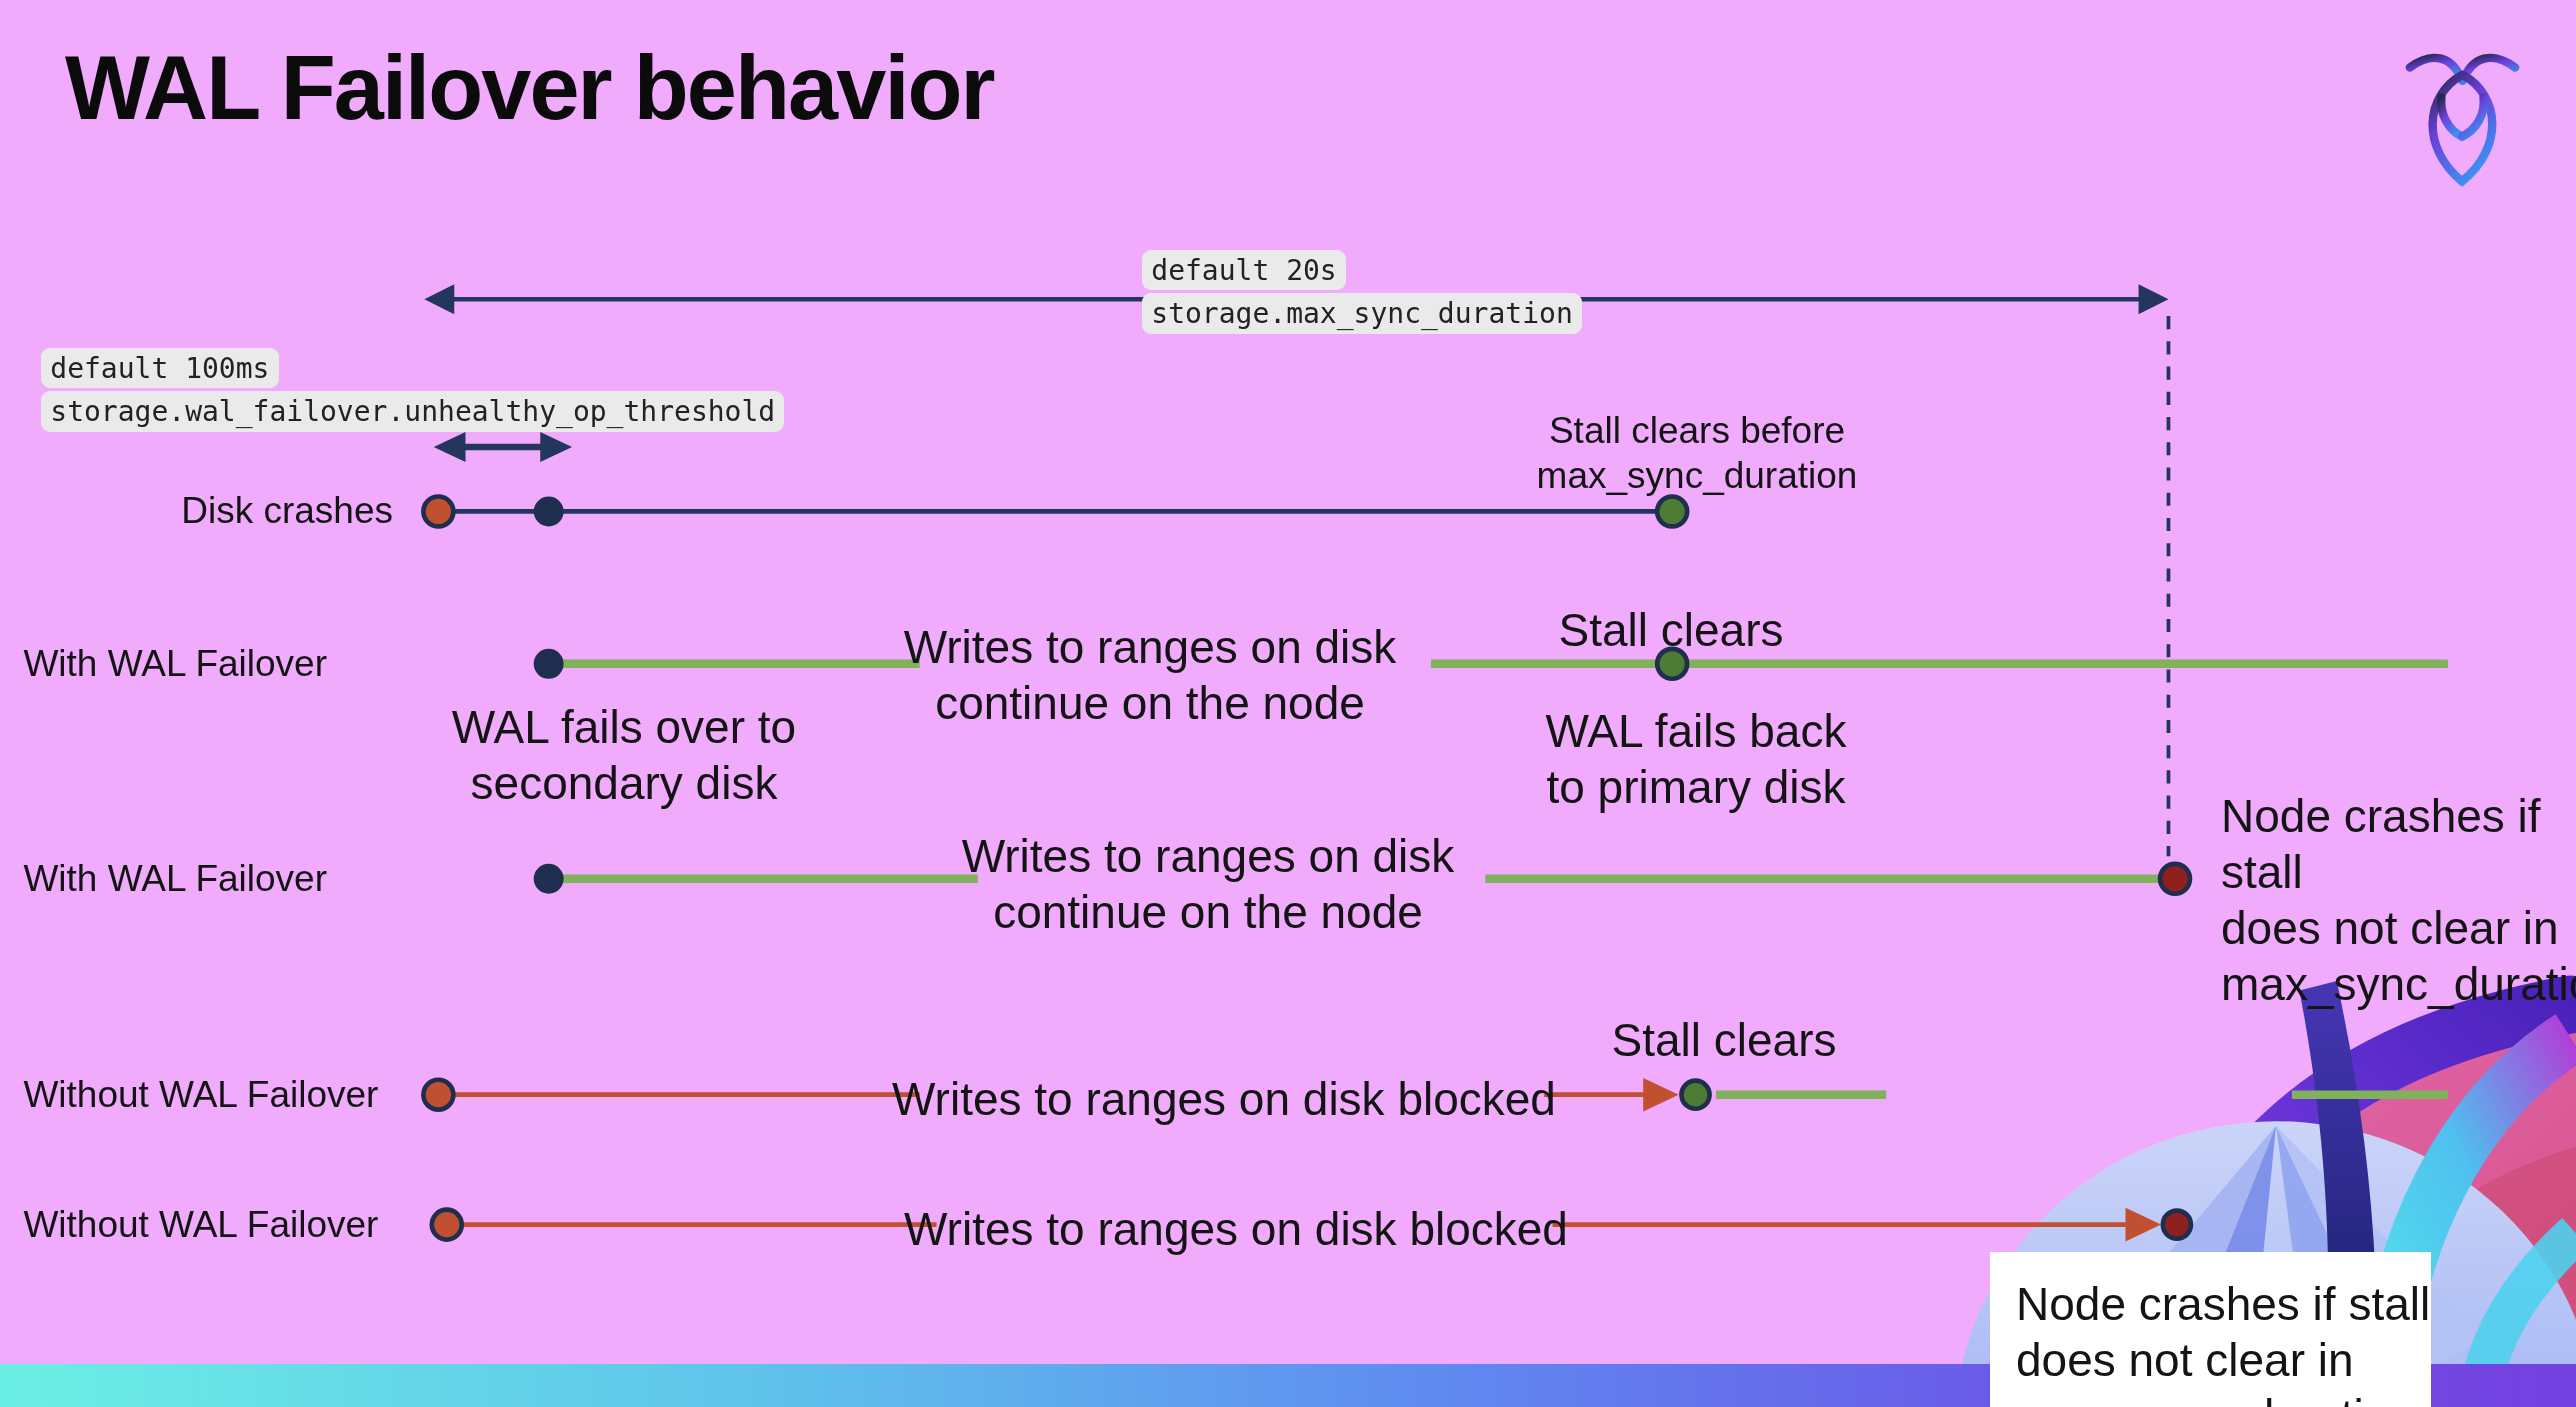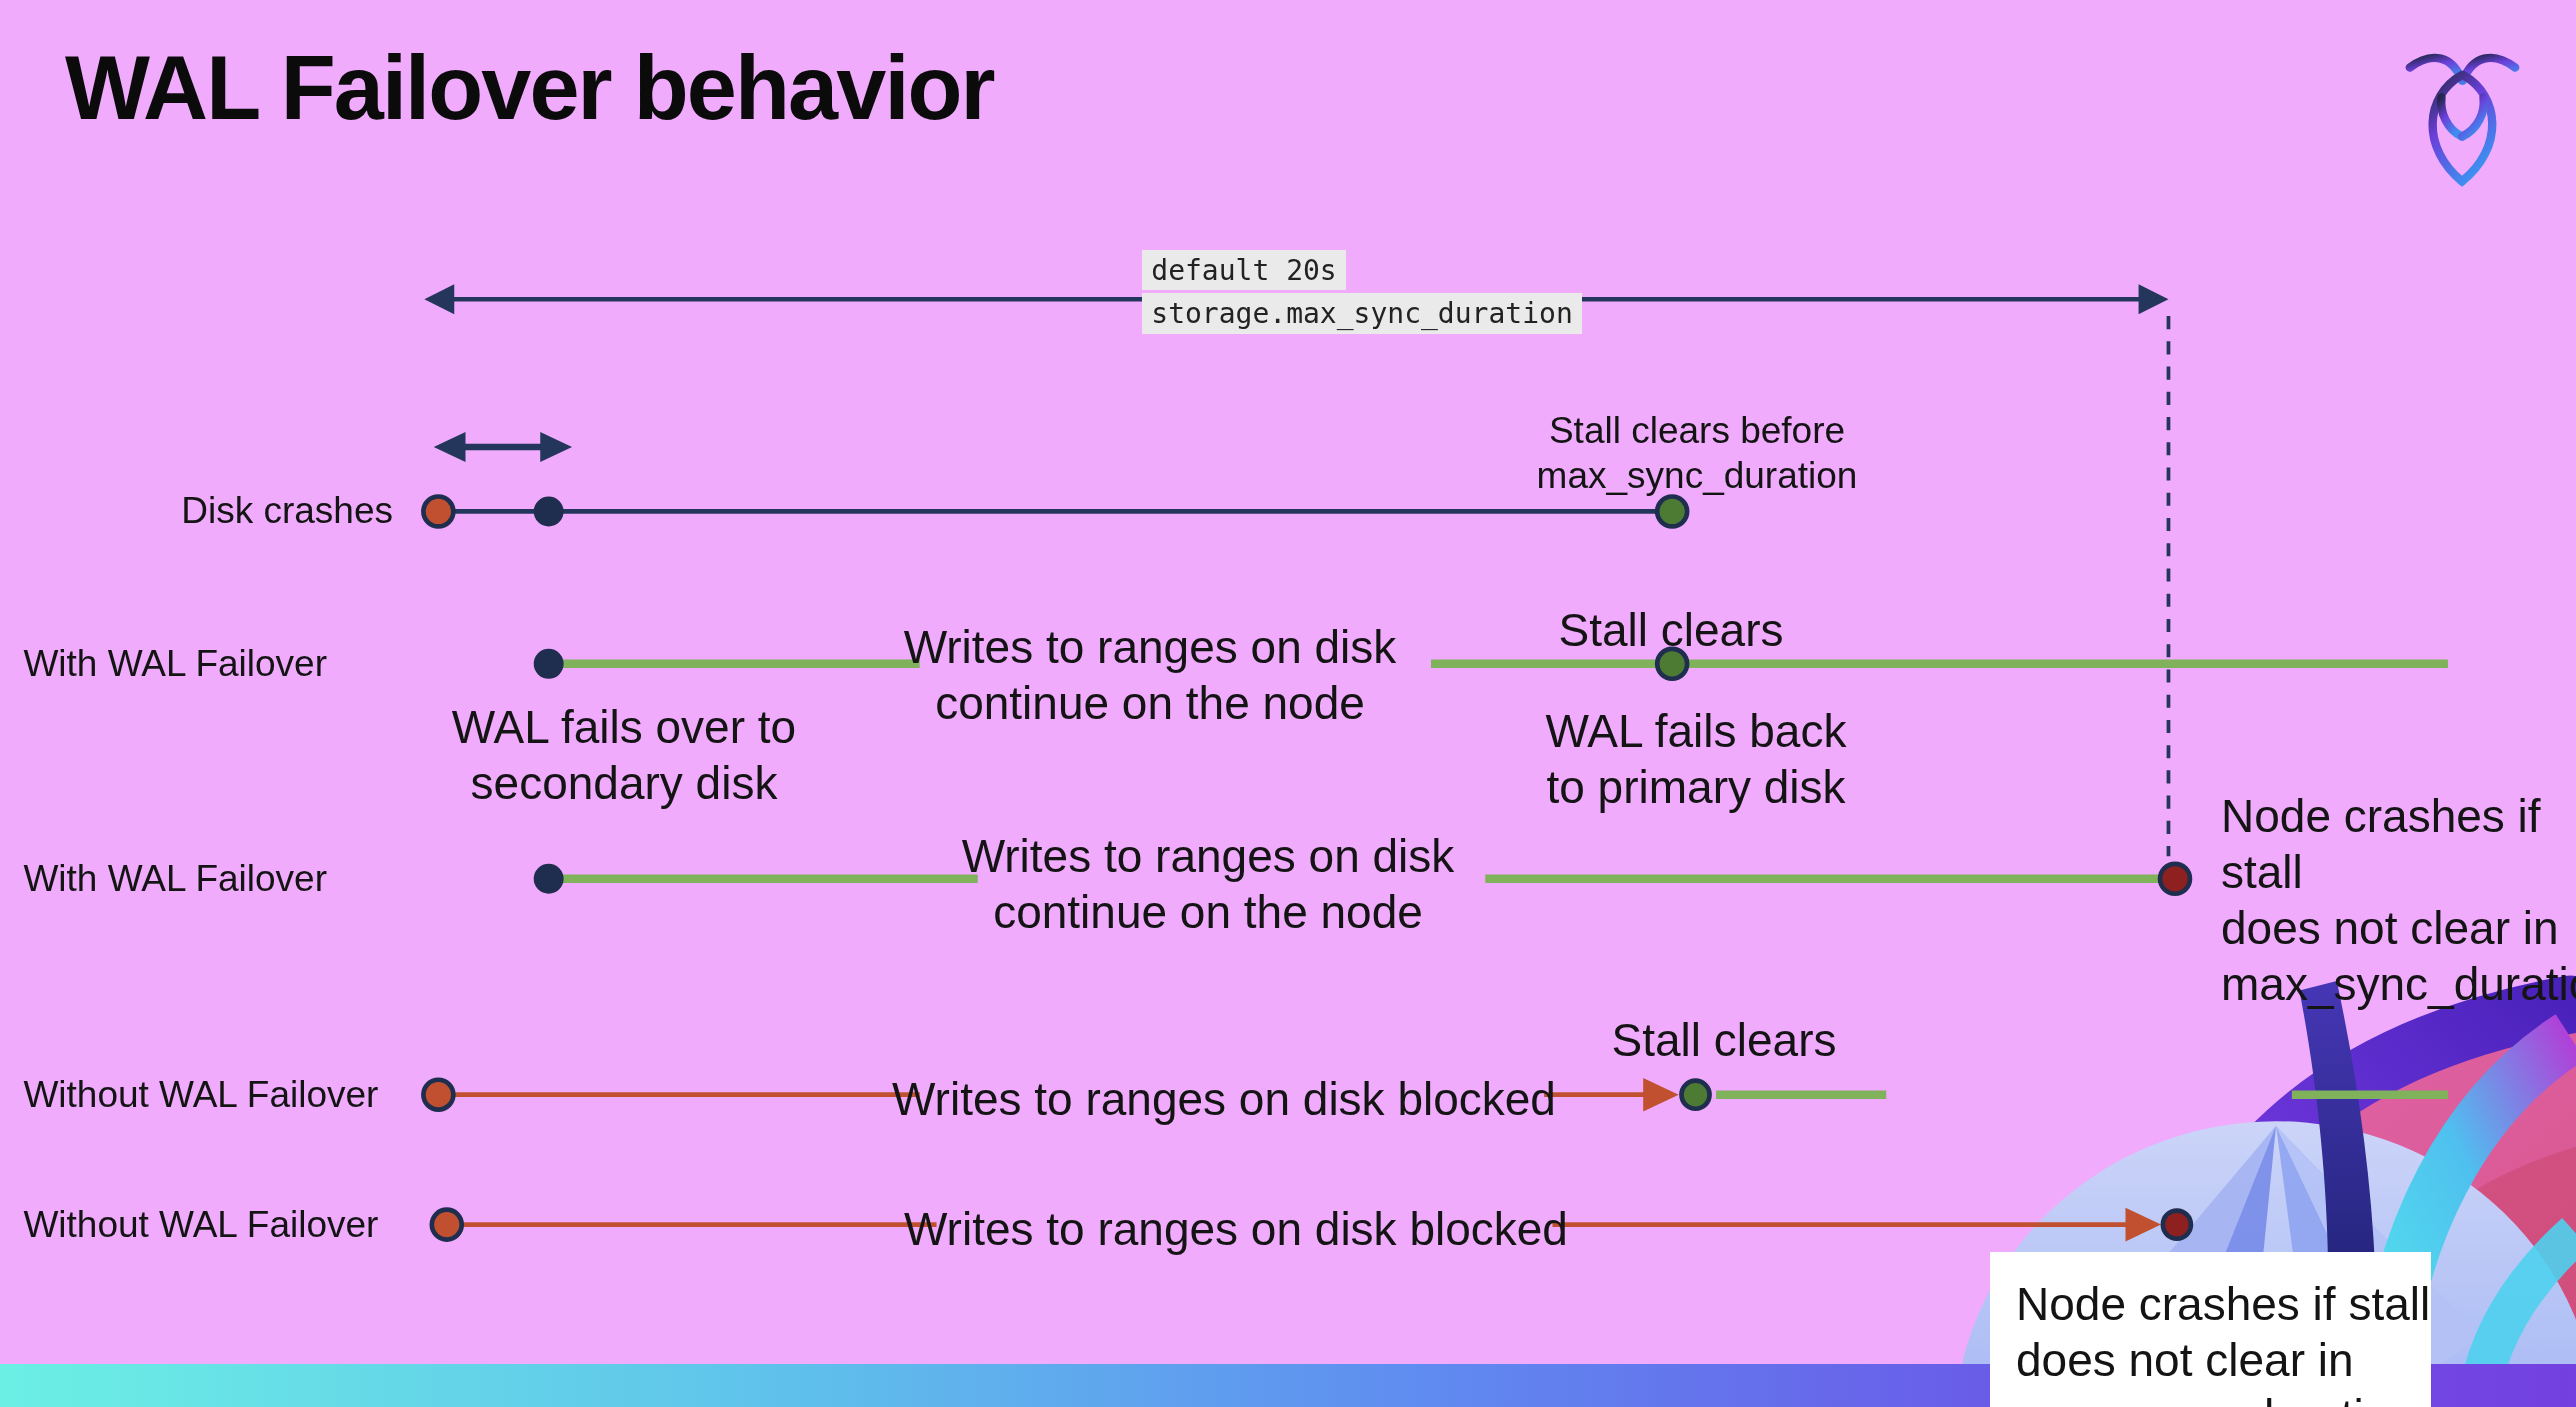--- a/index.html
+++ b/index.html
@@ -7,21 +7,21 @@
     position:relative;width:2576px;height:1408px;background:#f0abfc;overflow:hidden;
     font-family:"Liberation Sans","DejaVu Sans",sans-serif;color:#141414;
   }
   .title{
     position:absolute;left:65px;top:37px;font-size:90px;font-weight:800;
     letter-spacing:-1.9px;color:#0b0b0b;margin:0;
   }
   .code-label{position:absolute;display:flex;flex-direction:column;align-items:flex-start;gap:2.8px;}
   .code-label span{
     font-family:"DejaVu Sans Mono","Liberation Mono",monospace;
-    font-size:28px;color:#222;background:#EAEAEA;padding:3.7px 9.3px;white-space:pre;
+    font-size:28px;color:#222;background:#EAEAEA;padding:3.7px 9.3px;white-space:pre;border-radius:9px;
   }
   .lbl{position:absolute;font-size:46px;line-height:1.22;color:#141414;white-space:pre-line;}
   .lbl.center{transform:translateX(-50%);text-align:center;}
   .lbl.right{text-align:right;}
   .white-box{position:absolute;left:1990px;top:1252px;width:441px;height:159px;background:#ffffff;z-index:4;}
   .white-box .lbl{position:absolute;left:26px;top:24px;}
   .diagram-layer{position:absolute;left:0;top:0;z-index:3;}
   .labels-layer{position:absolute;left:0;top:0;width:100%;height:100%;z-index:5;pointer-events:none;}
   .bottom-bar{
     position:absolute;left:0;top:1364px;width:2576px;height:44px;z-index:2;
@@ -162,20 +162,24 @@
 max_sync_duration</div>
   </div>
 
   <div class="labels-layer">
 
     <div class="code-label" style="left:1142px;top:250px;">
       <span>default 20s</span>
       <span>storage.max_sync_duration</span>
     </div>
 
+    <div class="code-label" style="left:41px;top:348px;">
+      <span>default 100ms</span>
+      <span>storage.wal_failover.unhealthy_op_threshold</span>
+    </div>
 
     <div class="lbl right" style="left:150px;top:488px;width:243px;font-size:37px;">Disk crashes</div>
 
     <div class="lbl" style="left:23.4px;top:641px;font-size:37px;">With WAL Failover</div>
 
     <div class="lbl" style="left:23.4px;top:856px;font-size:37px;">With WAL Failover</div>
 
     <div class="lbl" style="left:23.4px;top:1072px;font-size:37px;">Without WAL Failover</div>
 
     <div class="lbl" style="left:23.4px;top:1202px;font-size:37px;">Without WAL Failover</div>

